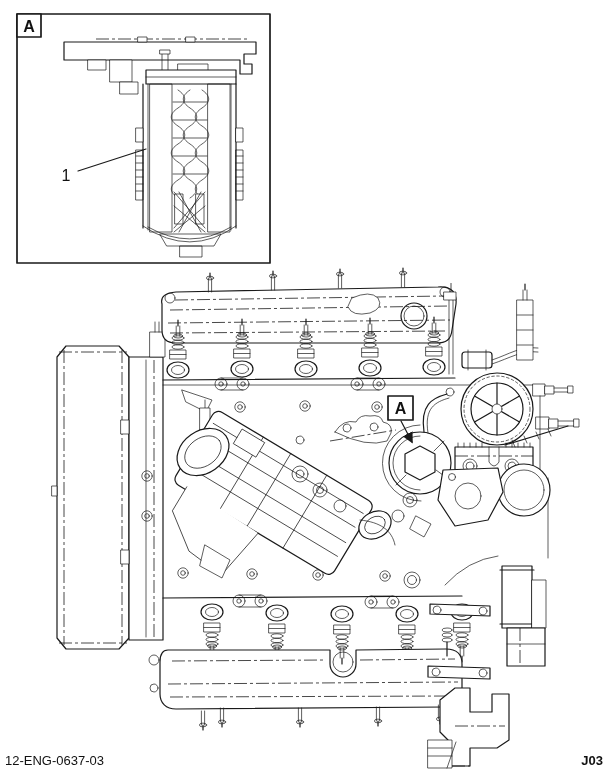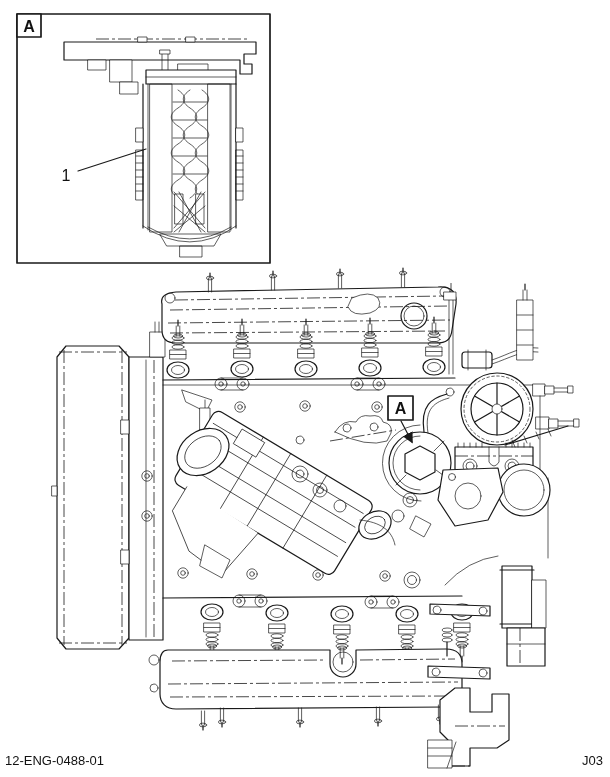--- a/index.html
+++ b/index.html
@@ -8,21 +8,21 @@
   svg{position:absolute;left:0;top:0;}
   .s{stroke:#1a1a1a;fill:none;stroke-width:1.2;stroke-linejoin:round;stroke-linecap:round;}
   .t{stroke:#1a1a1a;fill:none;stroke-width:.7;stroke-linejoin:round;stroke-linecap:round;}
   .b{stroke:#1a1a1a;fill:none;stroke-width:1.7;stroke-linejoin:round;}
   .w{fill:#fff;}
   .cl{stroke:#1a1a1a;fill:none;stroke-width:.8;stroke-dasharray:13 3 3 3;}
   .lbl{font:700 16px "Liberation Sans",sans-serif;fill:#111;}
   .cap{font:400 14px "Liberation Sans",sans-serif;fill:#111;}
   .footer-text{position:absolute;font:400 13px "Liberation Sans",sans-serif;color:#111;}
   #figid{left:5px;top:753px;}
-  #sheet{right:7px;top:753px;}
+  #sheet{right:7px;top:753px;font-weight:bold;}
 </style>
 </head>
 <body>
 
 <div class="stage">
 <svg width="610" height="777" viewBox="0 0 610 777">
 <defs>
   <pattern id="h45" width="6" height="6" patternUnits="userSpaceOnUse" patternTransform="rotate(45)">
     <line x1="3" y1="0" x2="3" y2="6" stroke="#1a1a1a" stroke-width="1"></line>
   </pattern>
@@ -425,15 +425,15 @@
     <line x1="455" y1="726" x2="505" y2="726" class="cl"></line>
     <rect x="428" y="740" width="24" height="28" class="t w"></rect>
     <line x1="428" y1="748" x2="452" y2="748" class="t"></line>
     <line x1="428" y1="756" x2="452" y2="756" class="t"></line>
     <line x1="456" y1="742" x2="447" y2="768" class="t"></line>
     <line x1="452" y1="766" x2="470" y2="766" class="cl"></line>
   </g>
 </g>
 </svg>
 
-<div id="figid" class="footer-text">12-ENG-0488-01</div>
+<div id="figid" class="footer-text">12-ENG-0637-03</div>
 <div id="sheet" class="footer-text">J03</div>
 </div>
 
 </body></html>

